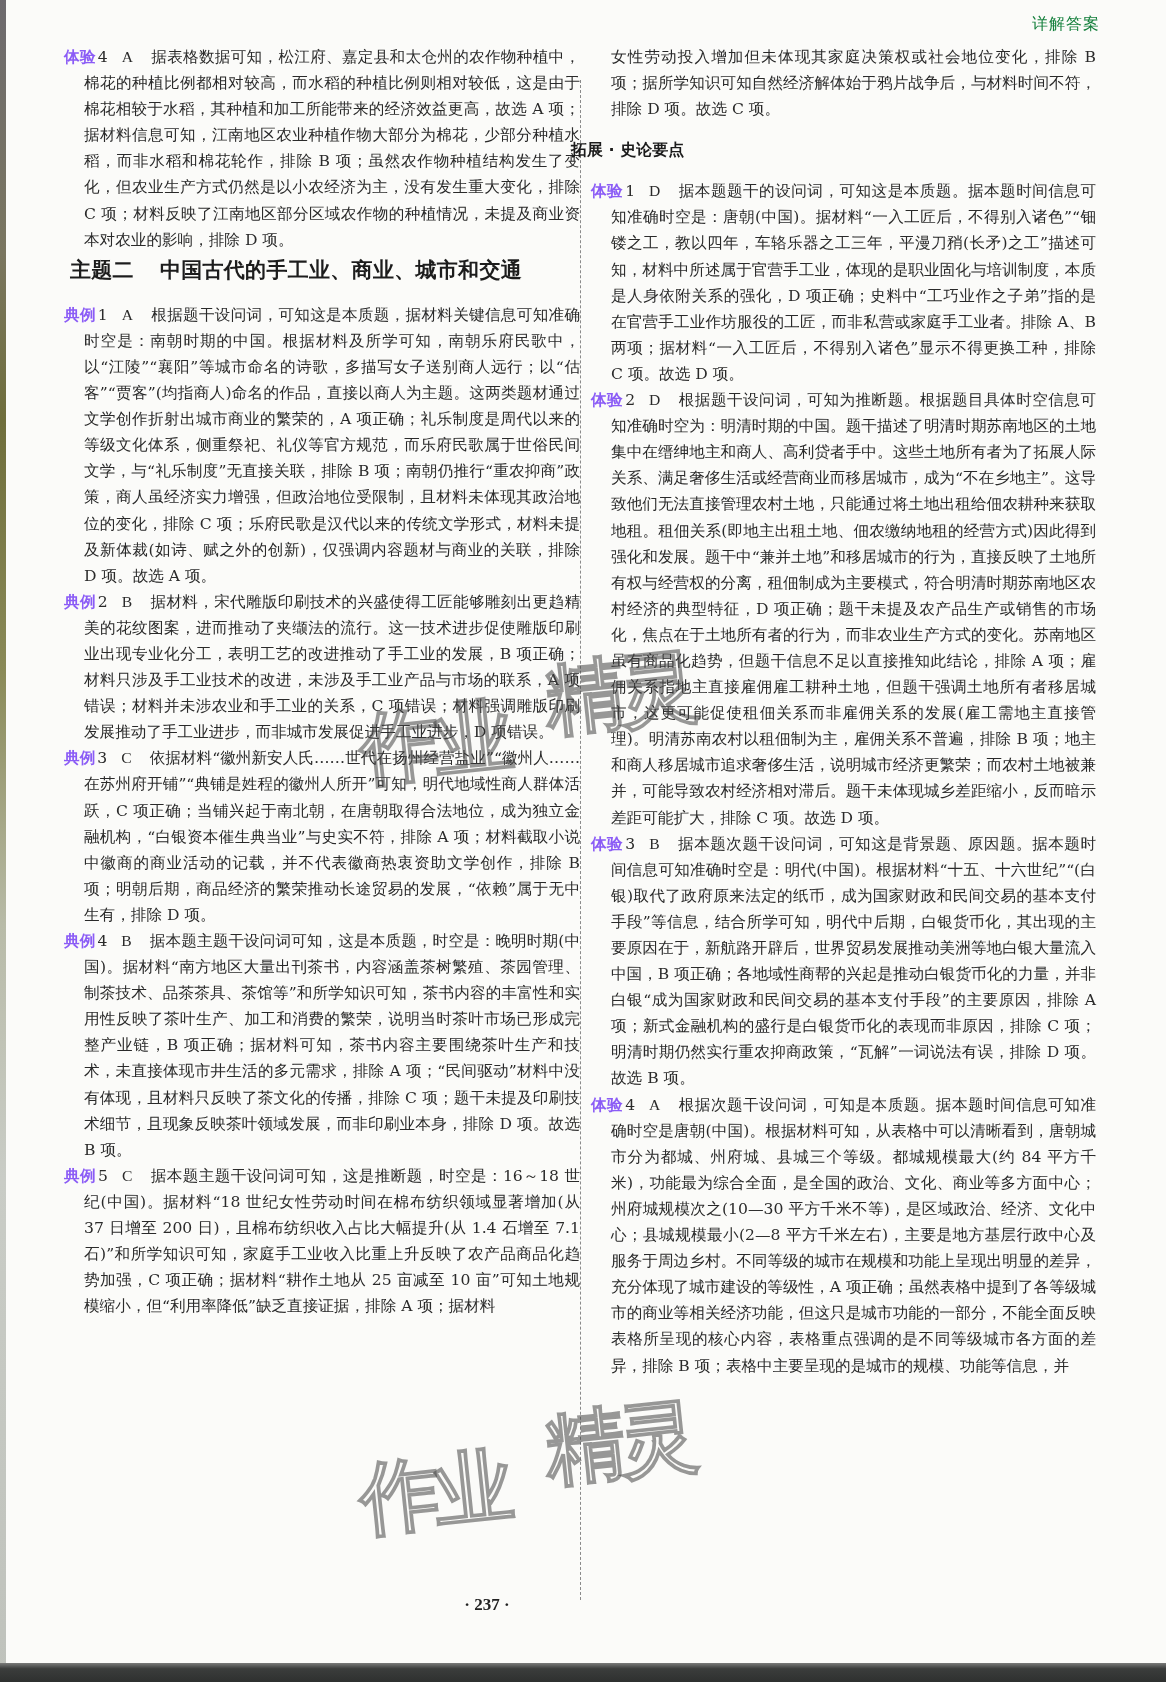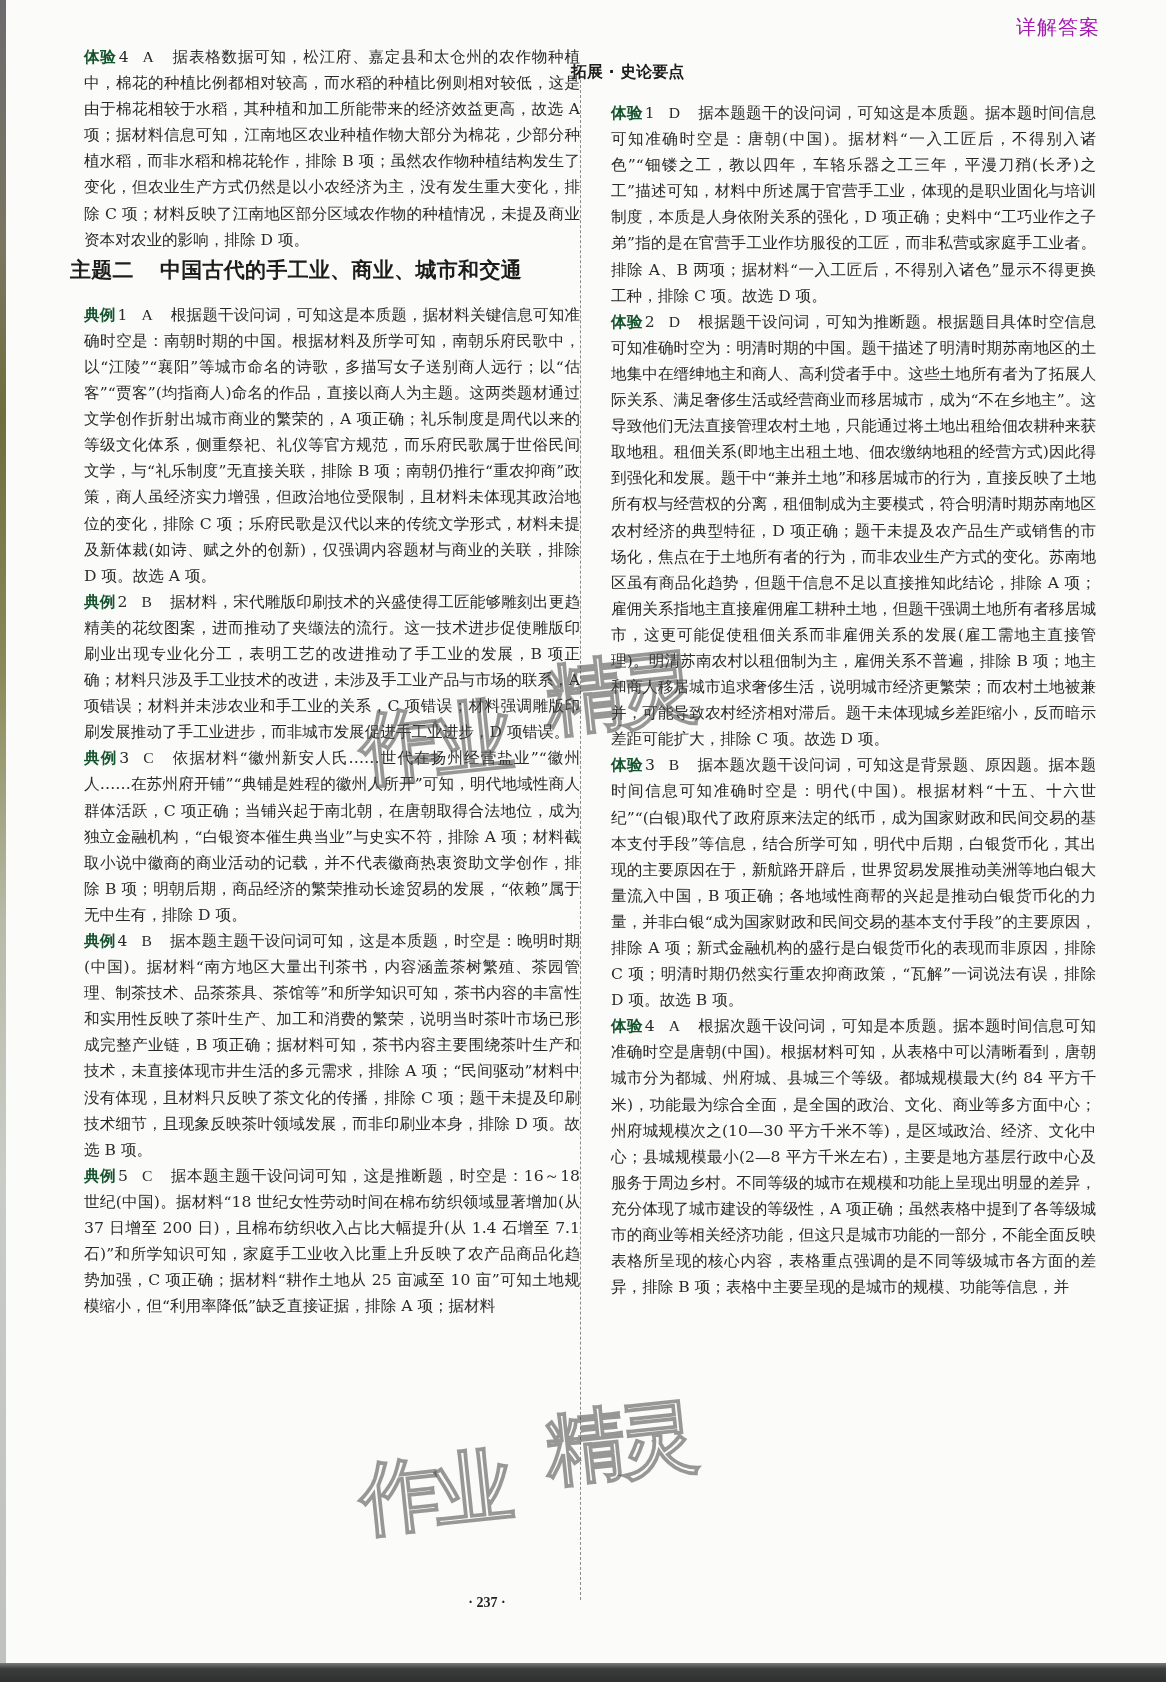--- a/index.html
+++ b/index.html
@@ -13,54 +13,54 @@
     position: absolute; left: 0; top: 0; width: 6px; height: 1682px;
     background: linear-gradient(to bottom, #6d6a6e 0%, #7a7660 15%, #6f6e3c 25%, #8a8a58 40%, #b8bba8 55%, #c9ccc6 70%, #bfc2bc 100%);
   }
   .bottom-band {
     position: absolute; left: 0; top: 1663px; width: 1166px; height: 19px;
     background: linear-gradient(to bottom, #7a7b7a 0%, #3b3d3c 30%, #2e302f 100%);
   }
   .running-head {
     position: absolute; top: 14px; right: 66px;
     font-family: "DejaVu Sans", "Liberation Sans", sans-serif;
-    font-size: 20px; color: #a21caf; letter-spacing: 1px;
+    font-size: 16px; color: #15803d; letter-spacing: 1px;
   }
   .column {
     position: absolute; top: 44px; width: 516px;
     font-size: 15.6px; line-height: 26.1px;
   }
   .col-left { left: 64px; }
   .col-right { left: 591px; width: 505px; }
   .divider {
     position: absolute; left: 580px; top: 80px; height: 1520px; width: 0;
     border-left: 1.5px dashed #8a8a8a;
   }
   .entry { margin: 0; text-align: justify; text-indent: -20px; padding-left: 20px; }
   .entry .label {
     font-family: "DejaVu Sans", "Liberation Sans", sans-serif;
-    font-weight: bold; color: #14532d; margin-left: 20px;
+    font-weight: bold; color: #8b5cf6;
   }
   .entry .num { margin-left: 2px; margin-right: 14px; }
   .entry .answer { margin-right: 18px; font-family: "Liberation Serif", serif; }
   .topic-title {
     font-family: "DejaVu Sans", "Liberation Sans", sans-serif;
     font-weight: bold; font-size: 21px; line-height: 30px;
     margin: 2px 0 17px 6px; letter-spacing: 0.3px; color: #1c1c1c;
     white-space: nowrap;
   }
   .topic-title .t-num { margin-right: 26px; }
   .section-title {
     font-family: "DejaVu Sans", "Liberation Sans", sans-serif;
     font-weight: bold; font-size: 16px; line-height: 24px; color: #1c1c1c;
     margin: 16px;
   }
   .page-number {
     position: absolute; top: 1595px; left: 0; width: 974px; text-align: center;
-    font-family: "Liberation Serif", serif; font-weight: bold; font-size: 14px; color: #222;
+    font-family: "Liberation Serif", serif; font-weight: bold; font-size: 17px; color: #222;
   }
   .watermark {
     position: absolute; font-family: "DejaVu Sans", sans-serif; font-weight: bold;
     color: transparent; -webkit-text-stroke: 1.2px rgba(70,70,70,0.55);
     letter-spacing: -6px; pointer-events: none; transform: rotate(-6deg);
   }
   .wm1 { left: 360px; top: 690px; font-size: 80px; }
   .wm2 { left: 545px; top: 640px; font-size: 80px; }
   .wm3 { left: 360px; top: 1440px; font-size: 80px; }
   .wm4 { left: 545px; top: 1390px; font-size: 80px; }
@@ -95,20 +95,23 @@
   </p>
   <p class="entry">
     <span class="label">典例</span><span class="num">4</span><span class="answer">B</span><span>据本题主题干设问词可知，这是本质题，时空是：晚明时期(中国)。据材料“南方地区大量出刊茶书，内容涵盖茶树繁殖、茶园管理、制茶技术、品茶茶具、茶馆等”和所学知识可知，茶书内容的丰富性和实用性反映了茶叶生产、加工和消费的繁荣，说明当时茶叶市场已形成完整产业链，B 项正确；据材料可知，茶书内容主要围绕茶叶生产和技术，未直接体现市井生活的多元需求，排除 A 项；“民间驱动”材料中没有体现，且材料只反映了茶文化的传播，排除 C 项；题干未提及印刷技术细节，且现象反映茶叶领域发展，而非印刷业本身，排除 D 项。故选 B 项。</span>
   </p>
   <p class="entry">
     <span class="label">典例</span><span class="num">5</span><span class="answer">C</span><span>据本题主题干设问词可知，这是推断题，时空是：16～18 世纪(中国)。据材料“18 世纪女性劳动时间在棉布纺织领域显著增加(从 37 日增至 200 日)，且棉布纺织收入占比大幅提升(从 1.4 石增至 7.1 石)”和所学知识可知，家庭手工业收入比重上升反映了农产品商品化趋势加强，C 项正确；据材料“耕作土地从 25 亩减至 10 亩”可知土地规模缩小，但“利用率降低”缺乏直接证据，排除 A 项；据材料</span>
   </p>
 </div>
 
 <div class="column col-right">
+  <p class="entry" style="text-indent:0;">
+    <span>女性劳动投入增加但未体现其家庭决策权或社会地位变化，排除 B 项；据所学知识可知自然经济解体始于鸦片战争后，与材料时间不符，排除 D 项。故选 C 项。</span>
+  </p>
 
   <p class="section-title" style="margin-left:-20px;">拓展 · 史论要点</p>
 
   <p class="entry">
     <span class="label">体验</span><span class="num">1</span><span class="answer">D</span><span>据本题题干的设问词，可知这是本质题。据本题时间信息可知准确时空是：唐朝(中国)。据材料“一入工匠后，不得别入诸色”“钿镂之工，教以四年，车辂乐器之工三年，平漫刀矟(长矛)之工”描述可知，材料中所述属于官营手工业，体现的是职业固化与培训制度，本质是人身依附关系的强化，D 项正确；史料中“工巧业作之子弟”指的是在官营手工业作坊服役的工匠，而非私营或家庭手工业者。排除 A、B 两项；据材料“一入工匠后，不得别入诸色”显示不得更换工种，排除 C 项。故选 D 项。</span>
   </p>
   <p class="entry">
     <span class="label">体验</span><span class="num">2</span><span class="answer">D</span><span>根据题干设问词，可知为推断题。根据题目具体时空信息可知准确时空为：明清时期的中国。题干描述了明清时期苏南地区的土地集中在缙绅地主和商人、高利贷者手中。这些土地所有者为了拓展人际关系、满足奢侈生活或经营商业而移居城市，成为“不在乡地主”。这导致他们无法直接管理农村土地，只能通过将土地出租给佃农耕种来获取地租。租佃关系(即地主出租土地、佃农缴纳地租的经营方式)因此得到强化和发展。题干中“兼并土地”和移居城市的行为，直接反映了土地所有权与经营权的分离，租佃制成为主要模式，符合明清时期苏南地区农村经济的典型特征，D 项正确；题干未提及农产品生产或销售的市场化，焦点在于土地所有者的行为，而非农业生产方式的变化。苏南地区虽有商品化趋势，但题干信息不足以直接推知此结论，排除 A 项；雇佣关系指地主直接雇佣雇工耕种土地，但题干强调土地所有者移居城市，这更可能促使租佃关系而非雇佣关系的发展(雇工需地主直接管理)。明清苏南农村以租佃制为主，雇佣关系不普遍，排除 B 项；地主和商人移居城市追求奢侈生活，说明城市经济更繁荣；而农村土地被兼并，可能导致农村经济相对滞后。题干未体现城乡差距缩小，反而暗示差距可能扩大，排除 C 项。故选 D 项。</span>
   </p>
   <p class="entry">

